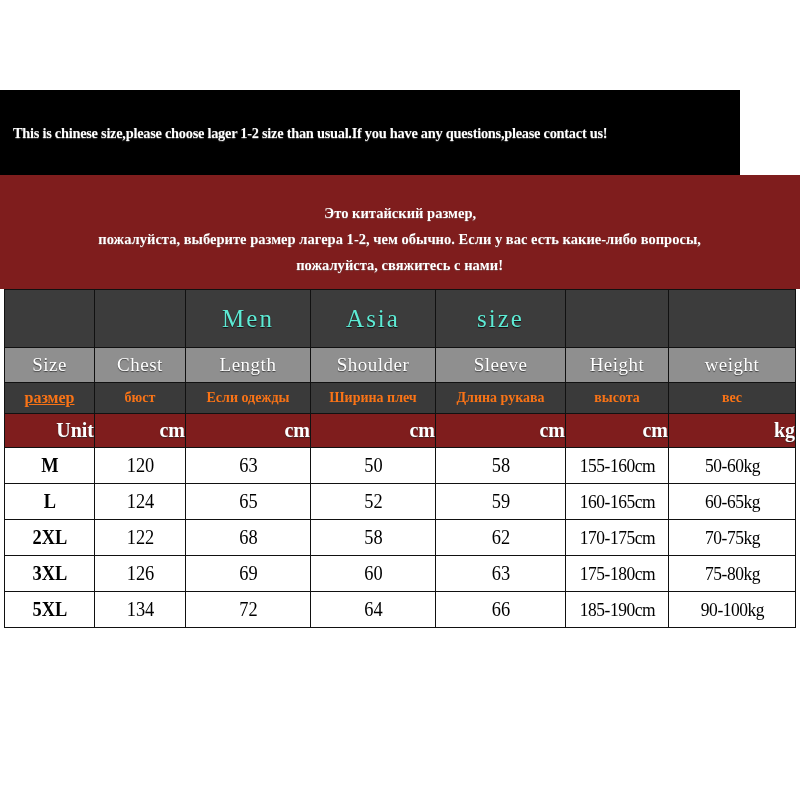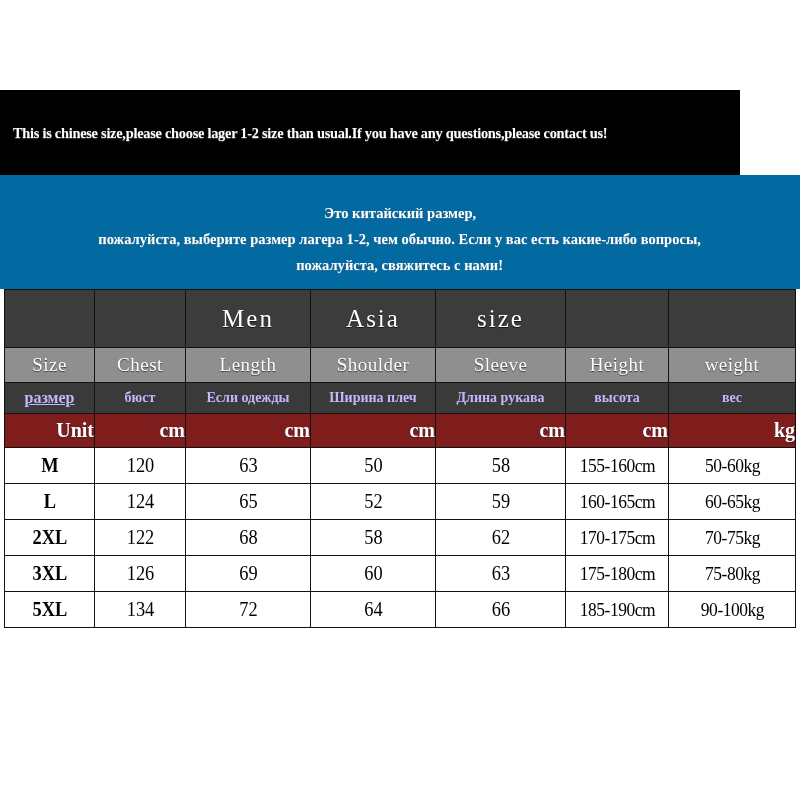--- a/index.html
+++ b/index.html
@@ -45,21 +45,21 @@
     text-shadow: 0 1px 1px rgba(120,120,120,0.55);
   }
 
   
   .notice-ru {
     position: absolute;
     left: 0;
     top: 175px;
     width: 800px;
     height: 114px;
-    background: #0369a1;
+    background: #7f1d1d;
     display: flex;
     flex-direction: column;
     align-items: center;
     justify-content: center;
     box-sizing: border-box;
     padding-top: 14px;
   }
   .notice-ru-line {
     color: #ffffff;
     font-size: 15px;
@@ -97,21 +97,21 @@
   col.c2 { width: 125px; }
   col.c3 { width: 125px; }
   col.c4 { width: 130px; }
   col.c5 { width: 103px; }
   col.c6 { width: 127px; }
 
   
   tr.row-title td {
     background: #3c3c3c;
     height: 57px;
-    color: #ffffff;
+    color: #5eead4;
   }
   .title-word {
     font-size: 25px;
     font-weight: 400;
     letter-spacing: 2px;
     text-shadow: 0 1px 1px rgba(0,0,0,0.75);
   }
 
   
   tr.row-head-en td {
@@ -120,21 +120,21 @@
     color: #ffffff;
     font-size: 19px;
     letter-spacing: 0.5px;
     text-shadow: 0 1px 1px rgba(40,40,40,0.8);
   }
 
   
   tr.row-head-ru td {
     background: #3a3a3a;
     height: 30px;
-    color: #c4b5fd;
+    color: #f97316;
     font-size: 14px;
     font-weight: 700;
   }
   tr.row-head-ru td.underlined span {
     text-decoration: underline;
     font-size: 16px;
   }
 
   
   tr.row-unit td {

